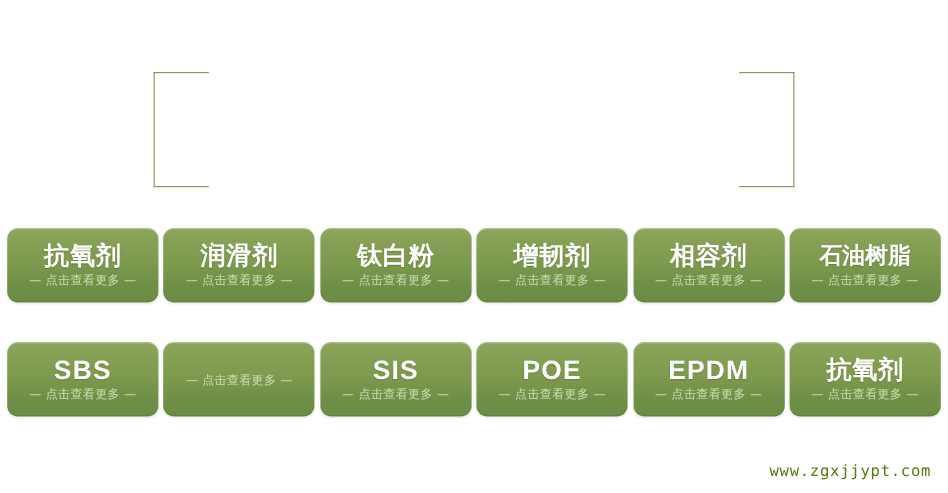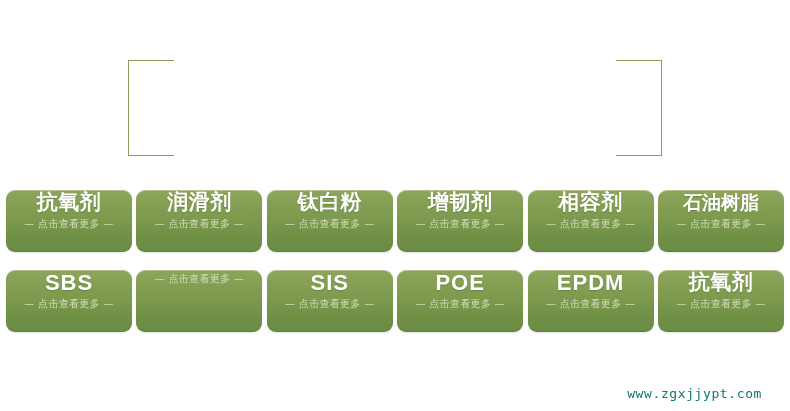--- a/index.html
+++ b/index.html
@@ -80,41 +80,41 @@
     top: 190px;
     width: 778px;
   }
   .row {
     display: flex;
     justify-content: space-between;
     width: 778px;
     height: 62px;
   }
   .row + .row {
-    margin-top: 18px;
+    margin-top: 33px;
   }
 
   .pill {
     width: 126px;
     height: 62px;
     box-sizing: border-box;
     border-radius: 9px;
     background: linear-gradient(to bottom,
                 #8da65c 0%,
                 #86a055 18%,
                 #7e9a4e 45%,
                 #6e8f45 78%,
                 #6b8c44 100%);
     box-shadow: inset 0 1px 0 rgba(255,255,255,0.30),
                 inset 0 -1px 0 rgba(0,0,0,0.10),
                 0 1px 2px rgba(0,0,0,0.10);
     display: flex;
     flex-direction: column;
     align-items: center;
-    justify-content: flex-start;
+    justify-content: center;
     cursor: pointer;
     overflow: hidden;
   }
 
   .pill-label {
     font-family: "DejaVu Sans", "Liberation Sans", sans-serif;
     font-size: 21px;
     font-weight: bold;
     color: #ffffff;
     line-height: 25px;
@@ -139,25 +139,25 @@
     color: #d7e3bf;
     line-height: 12px;
     letter-spacing: 0.3px;
     white-space: nowrap;
     opacity: 0.92;
   }
 
   
   .watermark {
     position: absolute;
-    right: 28px;
+    right: 14px;
     bottom: 10px;
     font-family: "DejaVu Sans Mono", "Liberation Mono", monospace;
     font-size: 13px;
-    color: #0f766e;
+    color: #4d7c0f;
     letter-spacing: 0.6px;
     white-space: nowrap;
   }
 </style>
 </head>
 <body>
 
 <div class="header">
 
   <div class="bracket left"></div>

